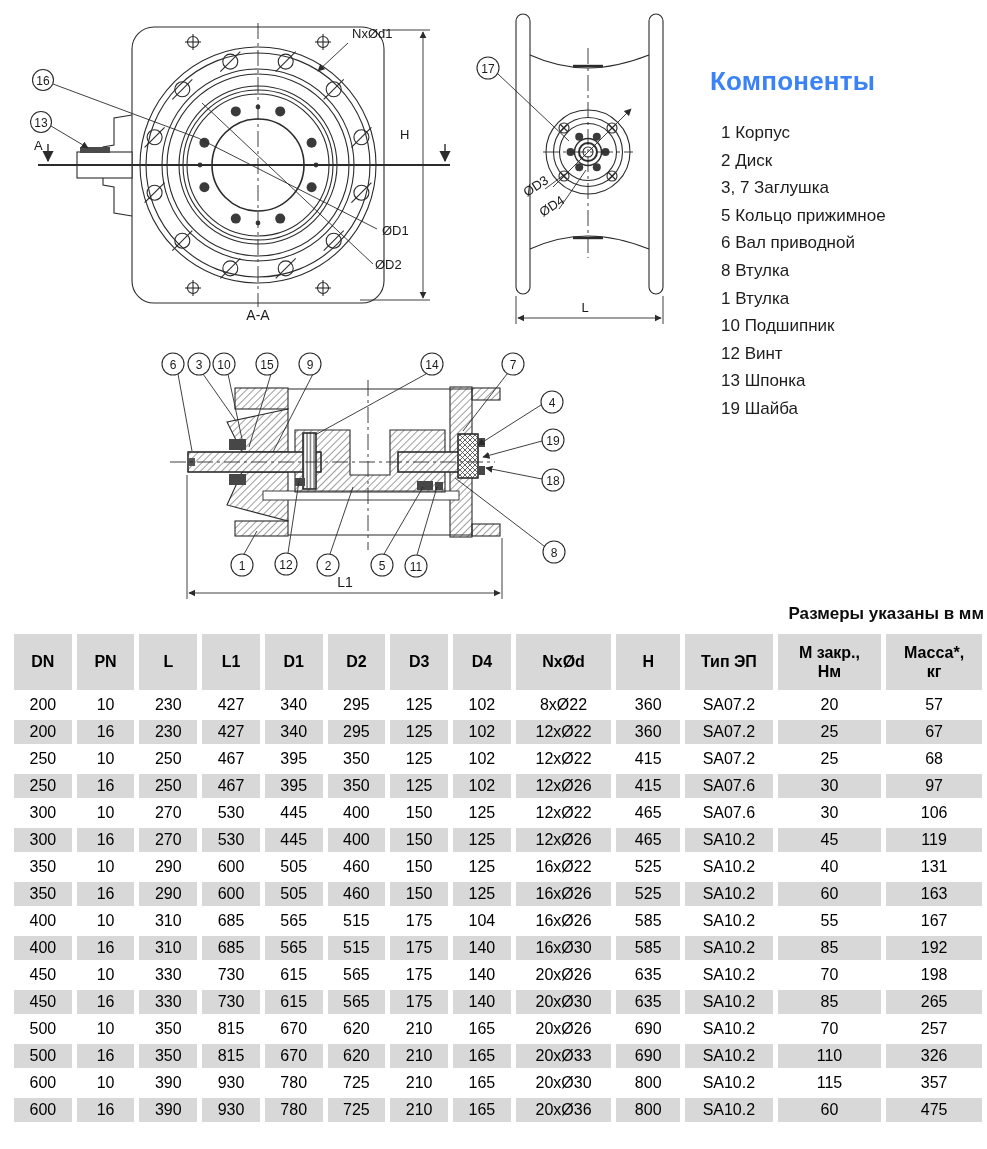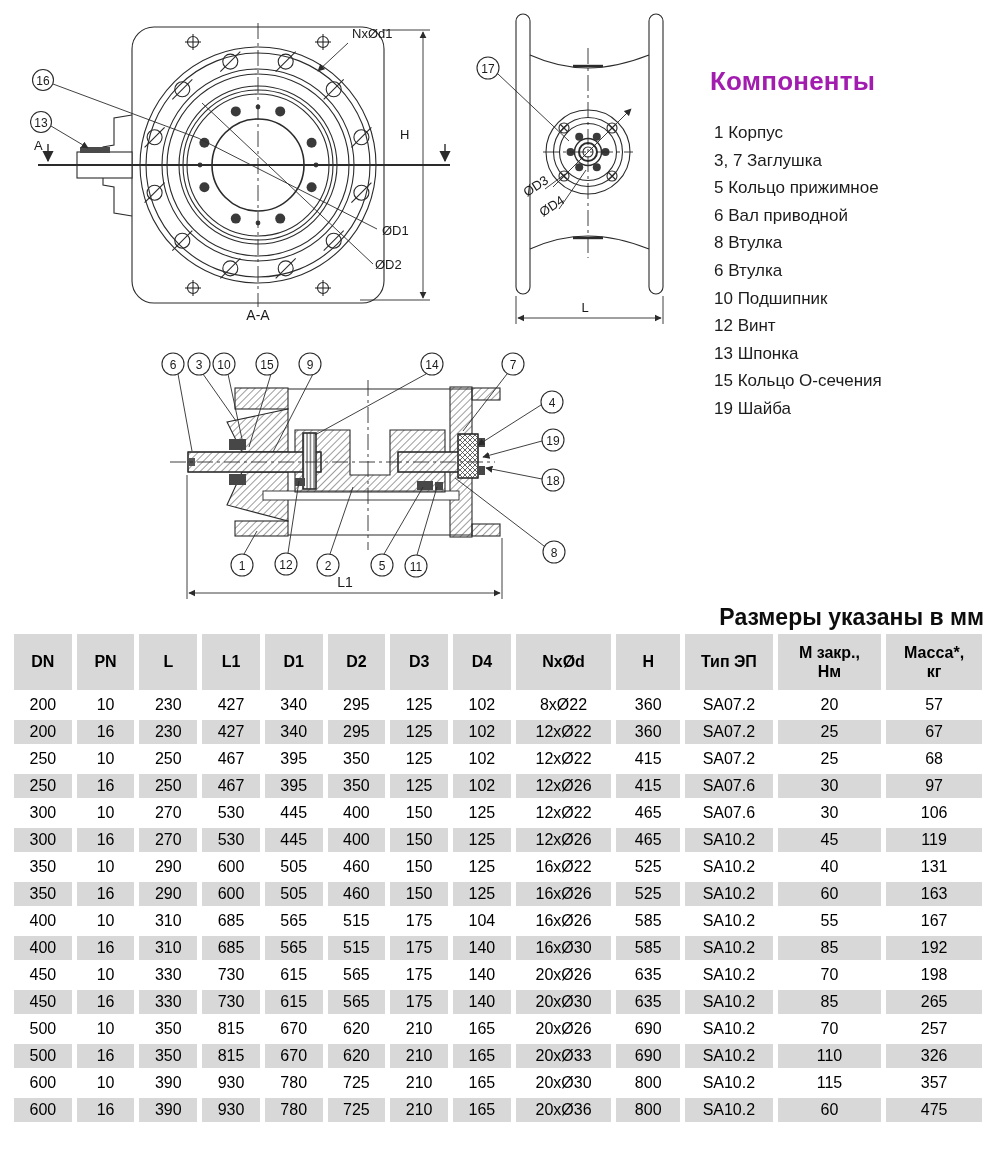--- a/index.html
+++ b/index.html
@@ -5,24 +5,24 @@
   html,body{margin:0;padding:0;background:#fff;}
   .page{position:relative;width:987px;height:1149px;background:#fff;overflow:hidden;
         font-family:"Liberation Sans",sans-serif;color:#111;}
   svg{position:absolute;}
   svg text{font-family:"Liberation Sans",sans-serif;fill:#1a1a1a;}
   #front-svg{left:30px;top:5px;}
   #side-svg{left:455px;top:0;}
   #section-svg{left:145px;top:335px;}
 
   .components{position:absolute;left:710px;top:66px;width:275px;}
-  .components h2{margin:0 0 22px 0;font-size:26px;font-weight:800;color:#a21caf;letter-spacing:.2px;}
-  .components ul{list-style:none;margin:4px;padding:0;font-size:17px;line-height:27.6px;color:#1c1c1c;}
-
-  .dim-note{position:absolute;top:604px;right:3px;font-size:23px;font-weight:700;color:#0d0d0d;}
+  .components h2{margin:0 0 22px 0;font-size:26px;font-weight:800;color:#3b82f6;letter-spacing:.2px;}
+  .components ul{list-style:none;margin:11px;padding:0;font-size:17px;line-height:27.6px;color:#1c1c1c;}
+
+  .dim-note{position:absolute;top:604px;right:3px;font-size:17px;font-weight:700;color:#0d0d0d;}
 
   table.spec{position:absolute;left:9px;top:631px;border-collapse:separate;border-spacing:5px 3px;
              table-layout:fixed;}
   table.spec th{background:#d8d8d8;font-size:16px;font-weight:700;text-align:center;vertical-align:middle;
                 height:56px;padding:0;line-height:1.2;color:#000;}
   table.spec td{font-size:16px;font-weight:400;text-align:center;vertical-align:middle;height:24px;
                 padding:0;color:#000;}
   table.spec tr.odd td{background:#ffffff;}
   table.spec tr.even td{background:#d8d8d8;}
 </style>
@@ -330,29 +330,29 @@
       <text x="237" y="234.5">5</text>
       <text x="271" y="235.5">11</text>
     </g>
     <text x="200" y="252" font-size="14" text-anchor="middle">L1</text>
   </svg>
 
   <div class="components">
     <h2>Компоненты</h2>
     <ul>
         <li>1 Корпус</li>
+        <li>2 Диск</li>
         <li>3, 7 Заглушка</li>
         <li>5 Кольцо прижимное</li>
         <li>6 Вал приводной</li>
         <li>8 Втулка</li>
-        <li>6 Втулка</li>
+        <li>1 Втулка</li>
         <li>10 Подшипник</li>
         <li>12 Винт</li>
         <li>13 Шпонка</li>
-        <li>15 Кольцо О-сечения</li>
         <li>19 Шайба</li>
       </ul>
   </div>
 
   <div class="dim-note">Размеры указаны в мм</div>
 
   <table class="spec">
     <colgroup>
       <col style="width:58px">
         <col style="width:58px">

